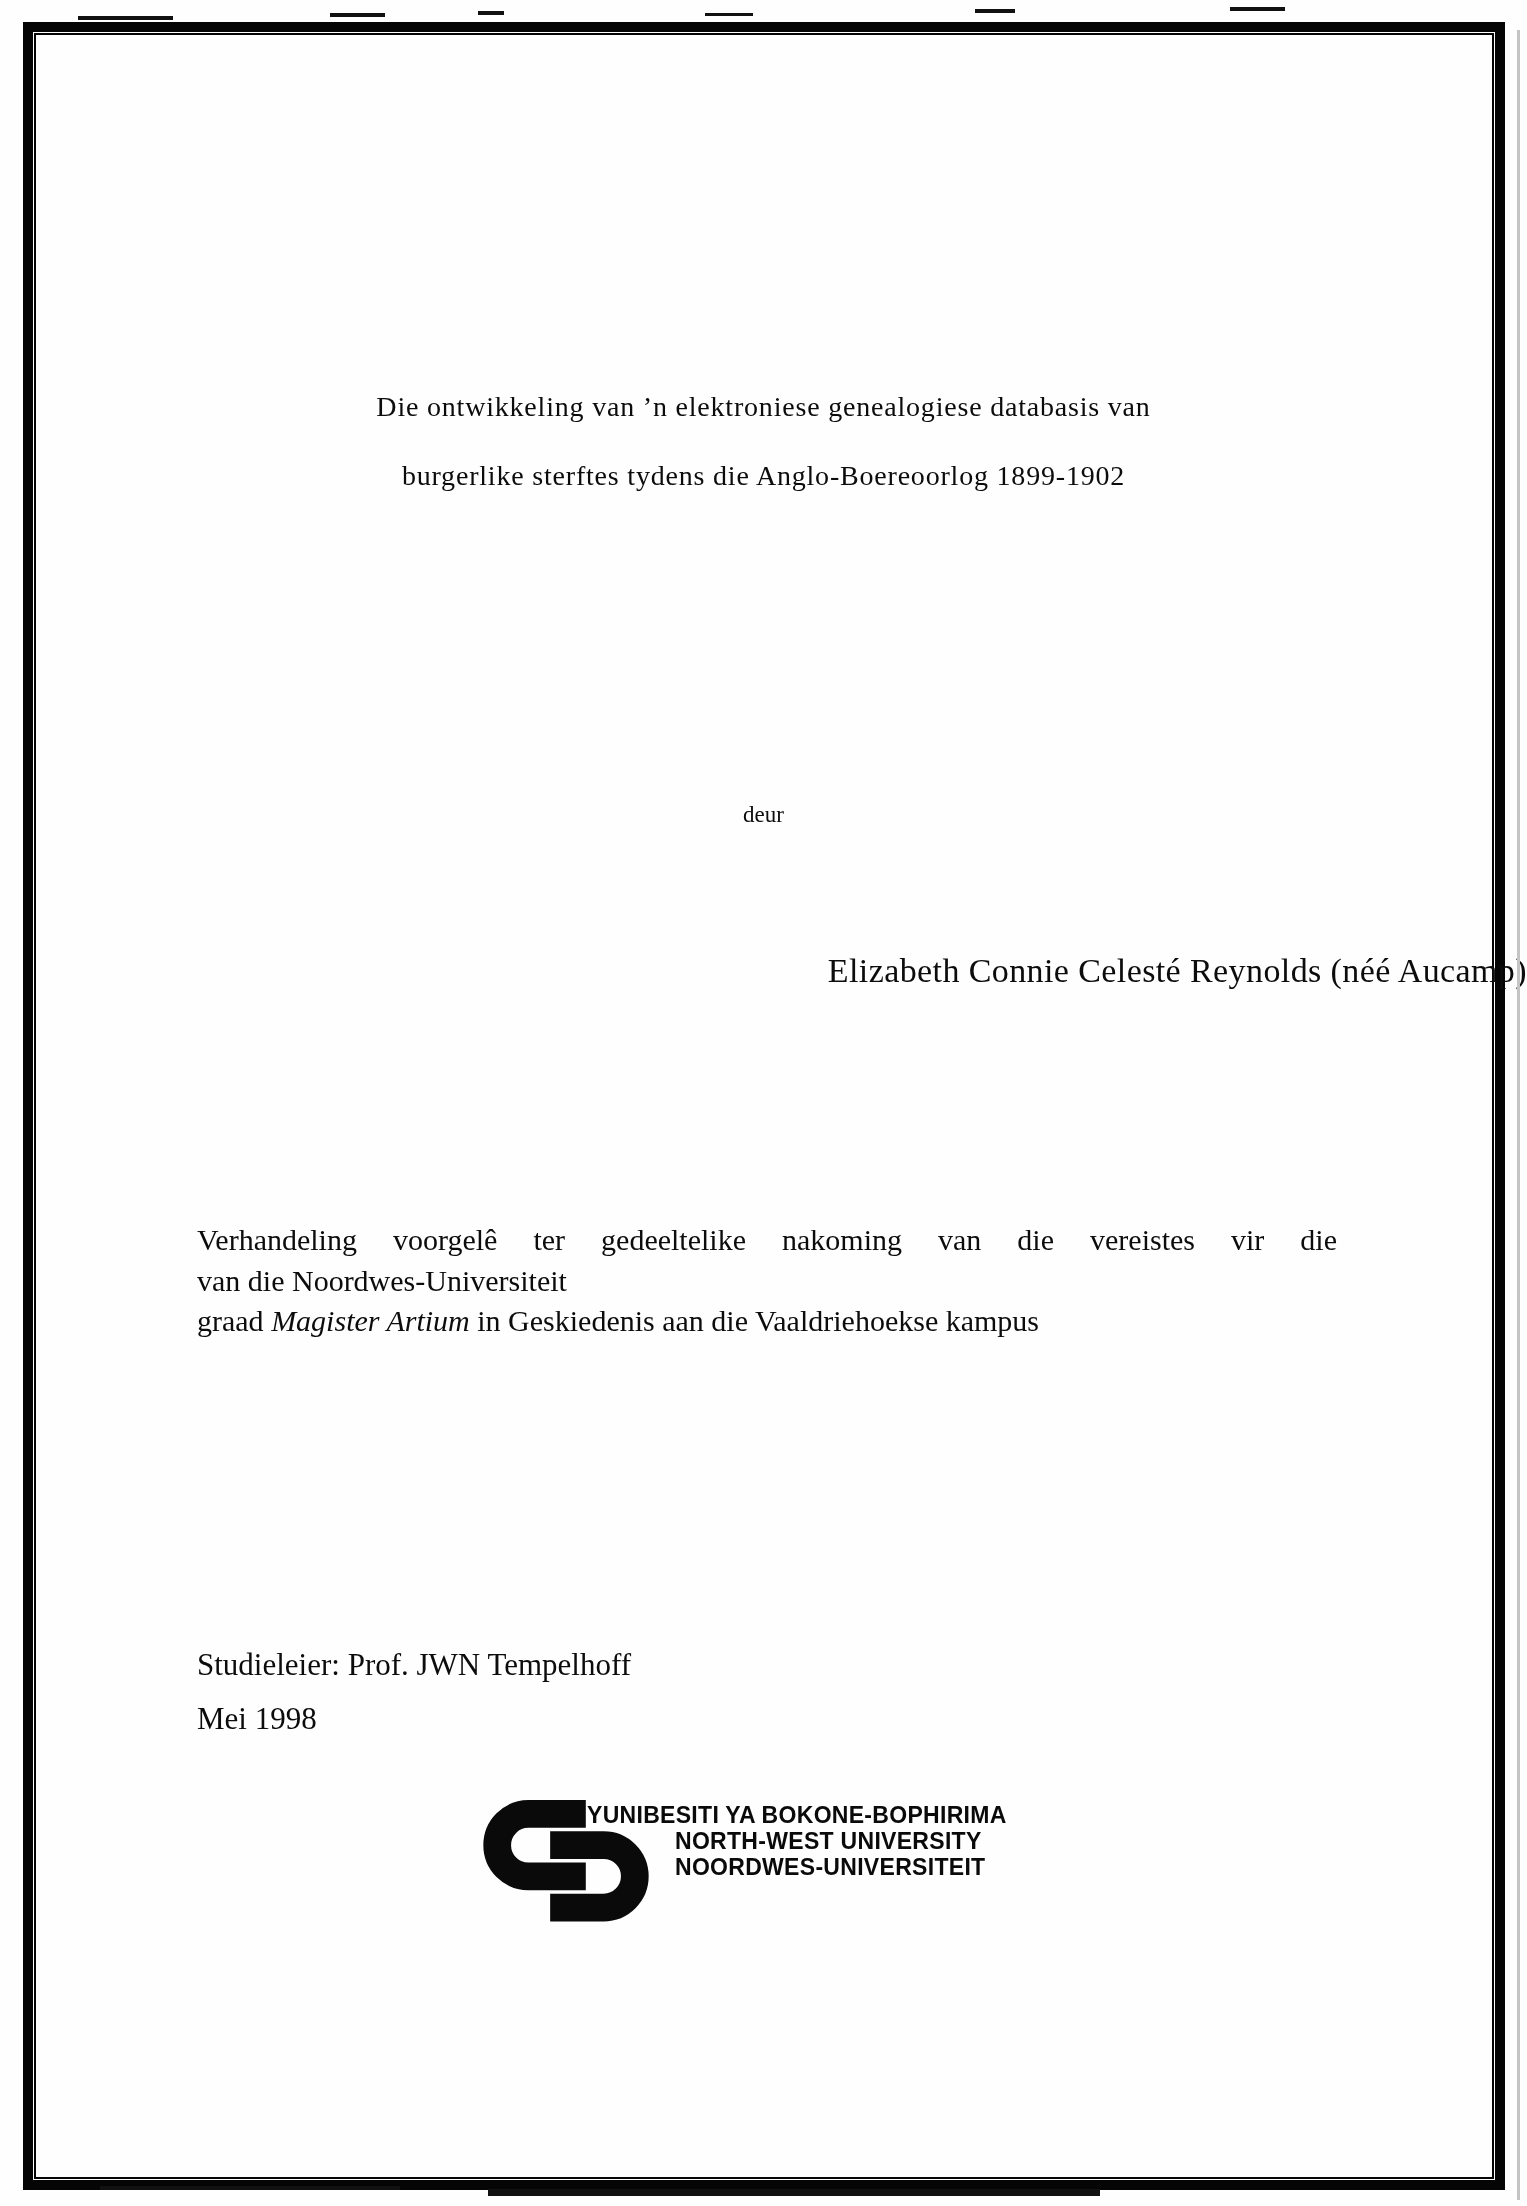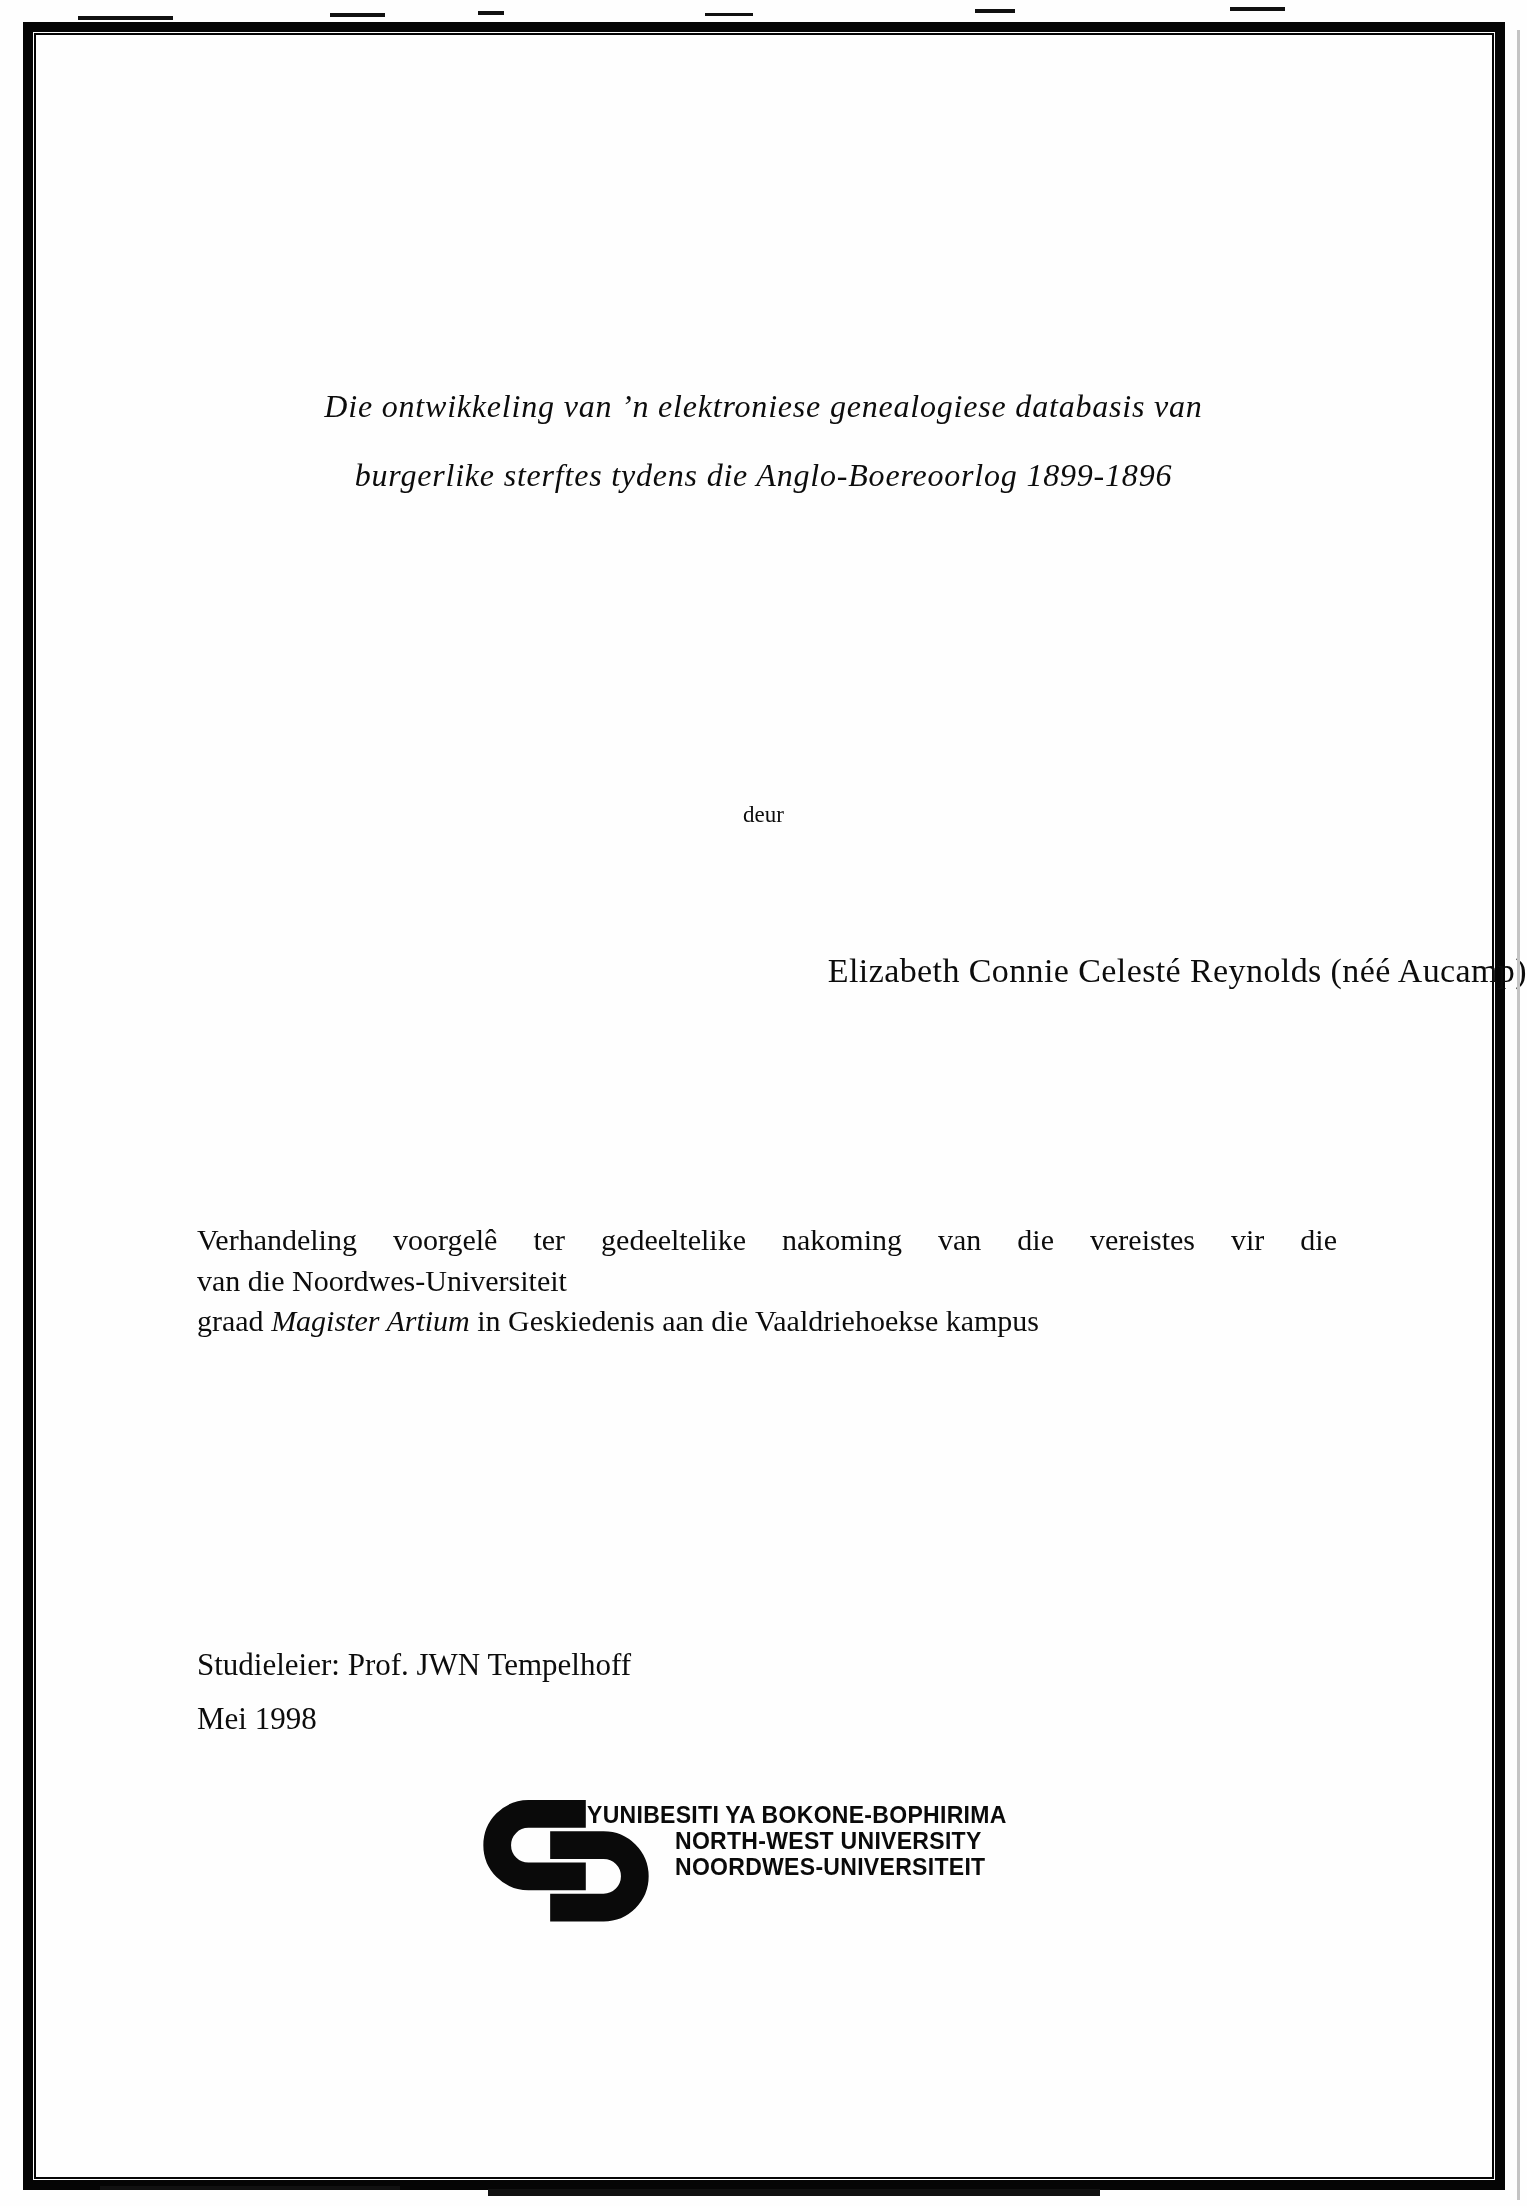--- a/index.html
+++ b/index.html
@@ -31,24 +31,23 @@
     inset: 1px;
     border: 2px solid #050505;
   }
   
   .doc-title {
     position: absolute;
     left: 60px;
     right: 60px;
     top: 372px;
     text-align: center;
-    font-size: 32px;
+    font-size: 28px;
     line-height: 69px;
     letter-spacing: 0.8px;
-    font-style: italic;
   }
   .deur {
     position: absolute;
     left: 0;
     right: 0;
     top: 798px;
     text-align: center;
     font-size: 23px;
     line-height: 34px;
   }
@@ -127,21 +126,21 @@
 <body>
 
 <div class="page">
 
   <div class="frame">
     <div class="frame-inner"></div>
   </div>
 
   <div class="doc-title">
     <div>Die ontwikkeling van ’n elektroniese genealogiese databasis van</div>
-    <div>burgerlike sterftes tydens die Anglo-Boereoorlog 1899-1896</div>
+    <div>burgerlike sterftes tydens die Anglo-Boereoorlog 1899-1902</div>
   </div>
 
   <div class="deur">deur</div>
   <div class="author">Elizabeth Connie Celesté Reynolds (néé Aucamp)</div>
 
   <div class="statement">
     <div class="st-line1">Verhandeling voorgelê ter gedeeltelike nakoming van die vereistes vir die</div>
     <div>van die Noordwes-Universiteit</div>
     <div><span>graad </span><span class="it">Magister Artium</span><span> in Geskiedenis aan die Vaaldriehoekse kampus</span></div>
   </div>

